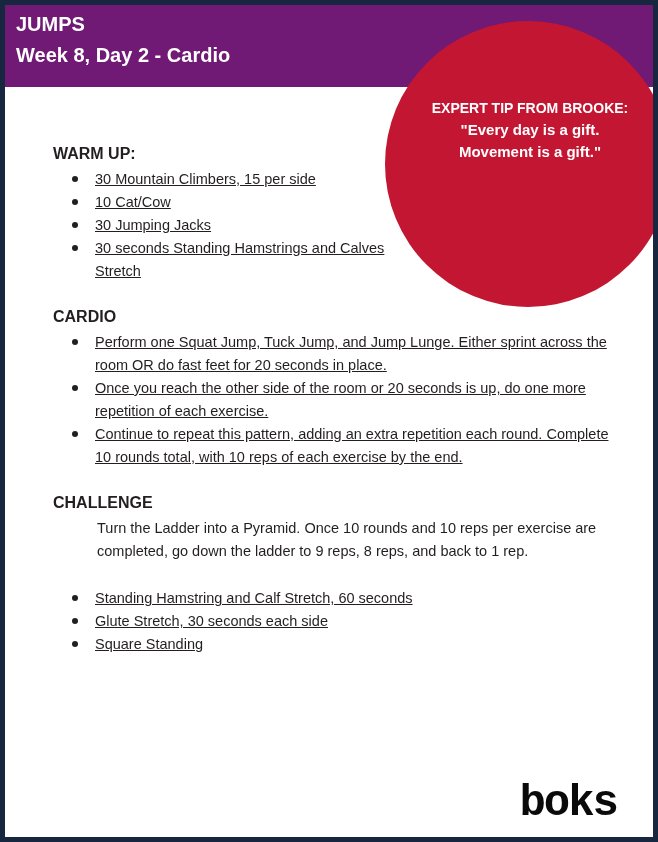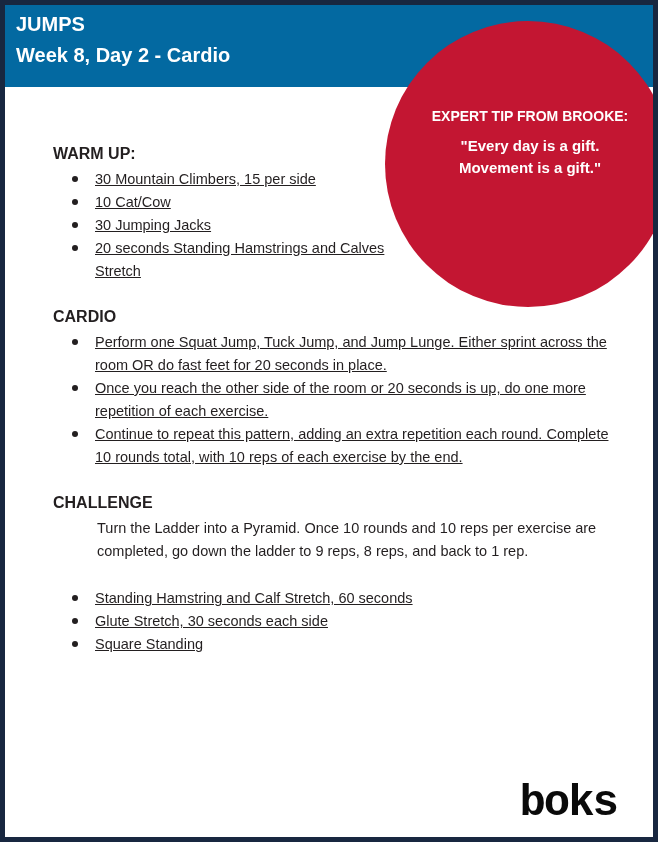--- a/index.html
+++ b/index.html
@@ -8,21 +8,21 @@
     width:658px; height:842px;
     box-sizing:border-box;
     background:#ffffff;
     border:5px solid #182740;
     overflow:hidden;
     font-family:"Liberation Sans", sans-serif;
     color:#231f20;
   }
   
   .header {
-    background:#0369a1;
+    background:#701a75;
     height:82px;
     padding:6px 0 0 11px;
     box-sizing:border-box;
   }
   .header .title {
     color:#ffffff; font-size:20px; font-weight:bold; line-height:26px; margin:0;
   }
   .header .subtitle {
     color:#ffffff; font-size:20px; font-weight:bold; line-height:26px; margin:5px 0 12px 0;
   }
@@ -32,21 +32,21 @@
     left:380px; top:16px;
     width:286px; height:286px;
     border-radius:50%;
     background:#c31632;
     z-index:5;
     text-align:center;
     box-sizing:border-box;
     padding:76px 26px 0 30px;
   }
   .tip-heading {
-    color:#ffffff; font-size:14px; font-weight:bold; line-height:22px; margin:8px;
+    color:#ffffff; font-size:14px; font-weight:bold; line-height:22px; margin:0;
   }
   .tip-quote {
     color:#ffffff; font-size:15px; font-weight:bold; line-height:22px; margin:0;
   }
   
   .content {
     position:relative;
     padding:57px 24px 0 48px;
   }
   .section-heading {
@@ -110,21 +110,21 @@
     <div class="section">
       <p class="section-heading">WARM UP:</p>
       <ul class="bullets warmup-list">
 
           <li>30 Mountain Climbers, 15 per side</li>
 
           <li>10 Cat/Cow</li>
 
           <li>30 Jumping Jacks</li>
 
-          <li>20 seconds Standing Hamstrings and Calves Stretch</li>
+          <li>30 seconds Standing Hamstrings and Calves Stretch</li>
         </ul>
     </div>
 
     <div class="section">
       <p class="section-heading">CARDIO</p>
       <ul class="bullets cardio-list">
 
           <li>Perform one Squat Jump, Tuck Jump, and Jump Lunge. Either sprint across the room OR do fast feet for 20 seconds in place.</li>
 
           <li>Once you reach the other side of the room or 20 seconds is up, do one more repetition of each exercise.</li>

